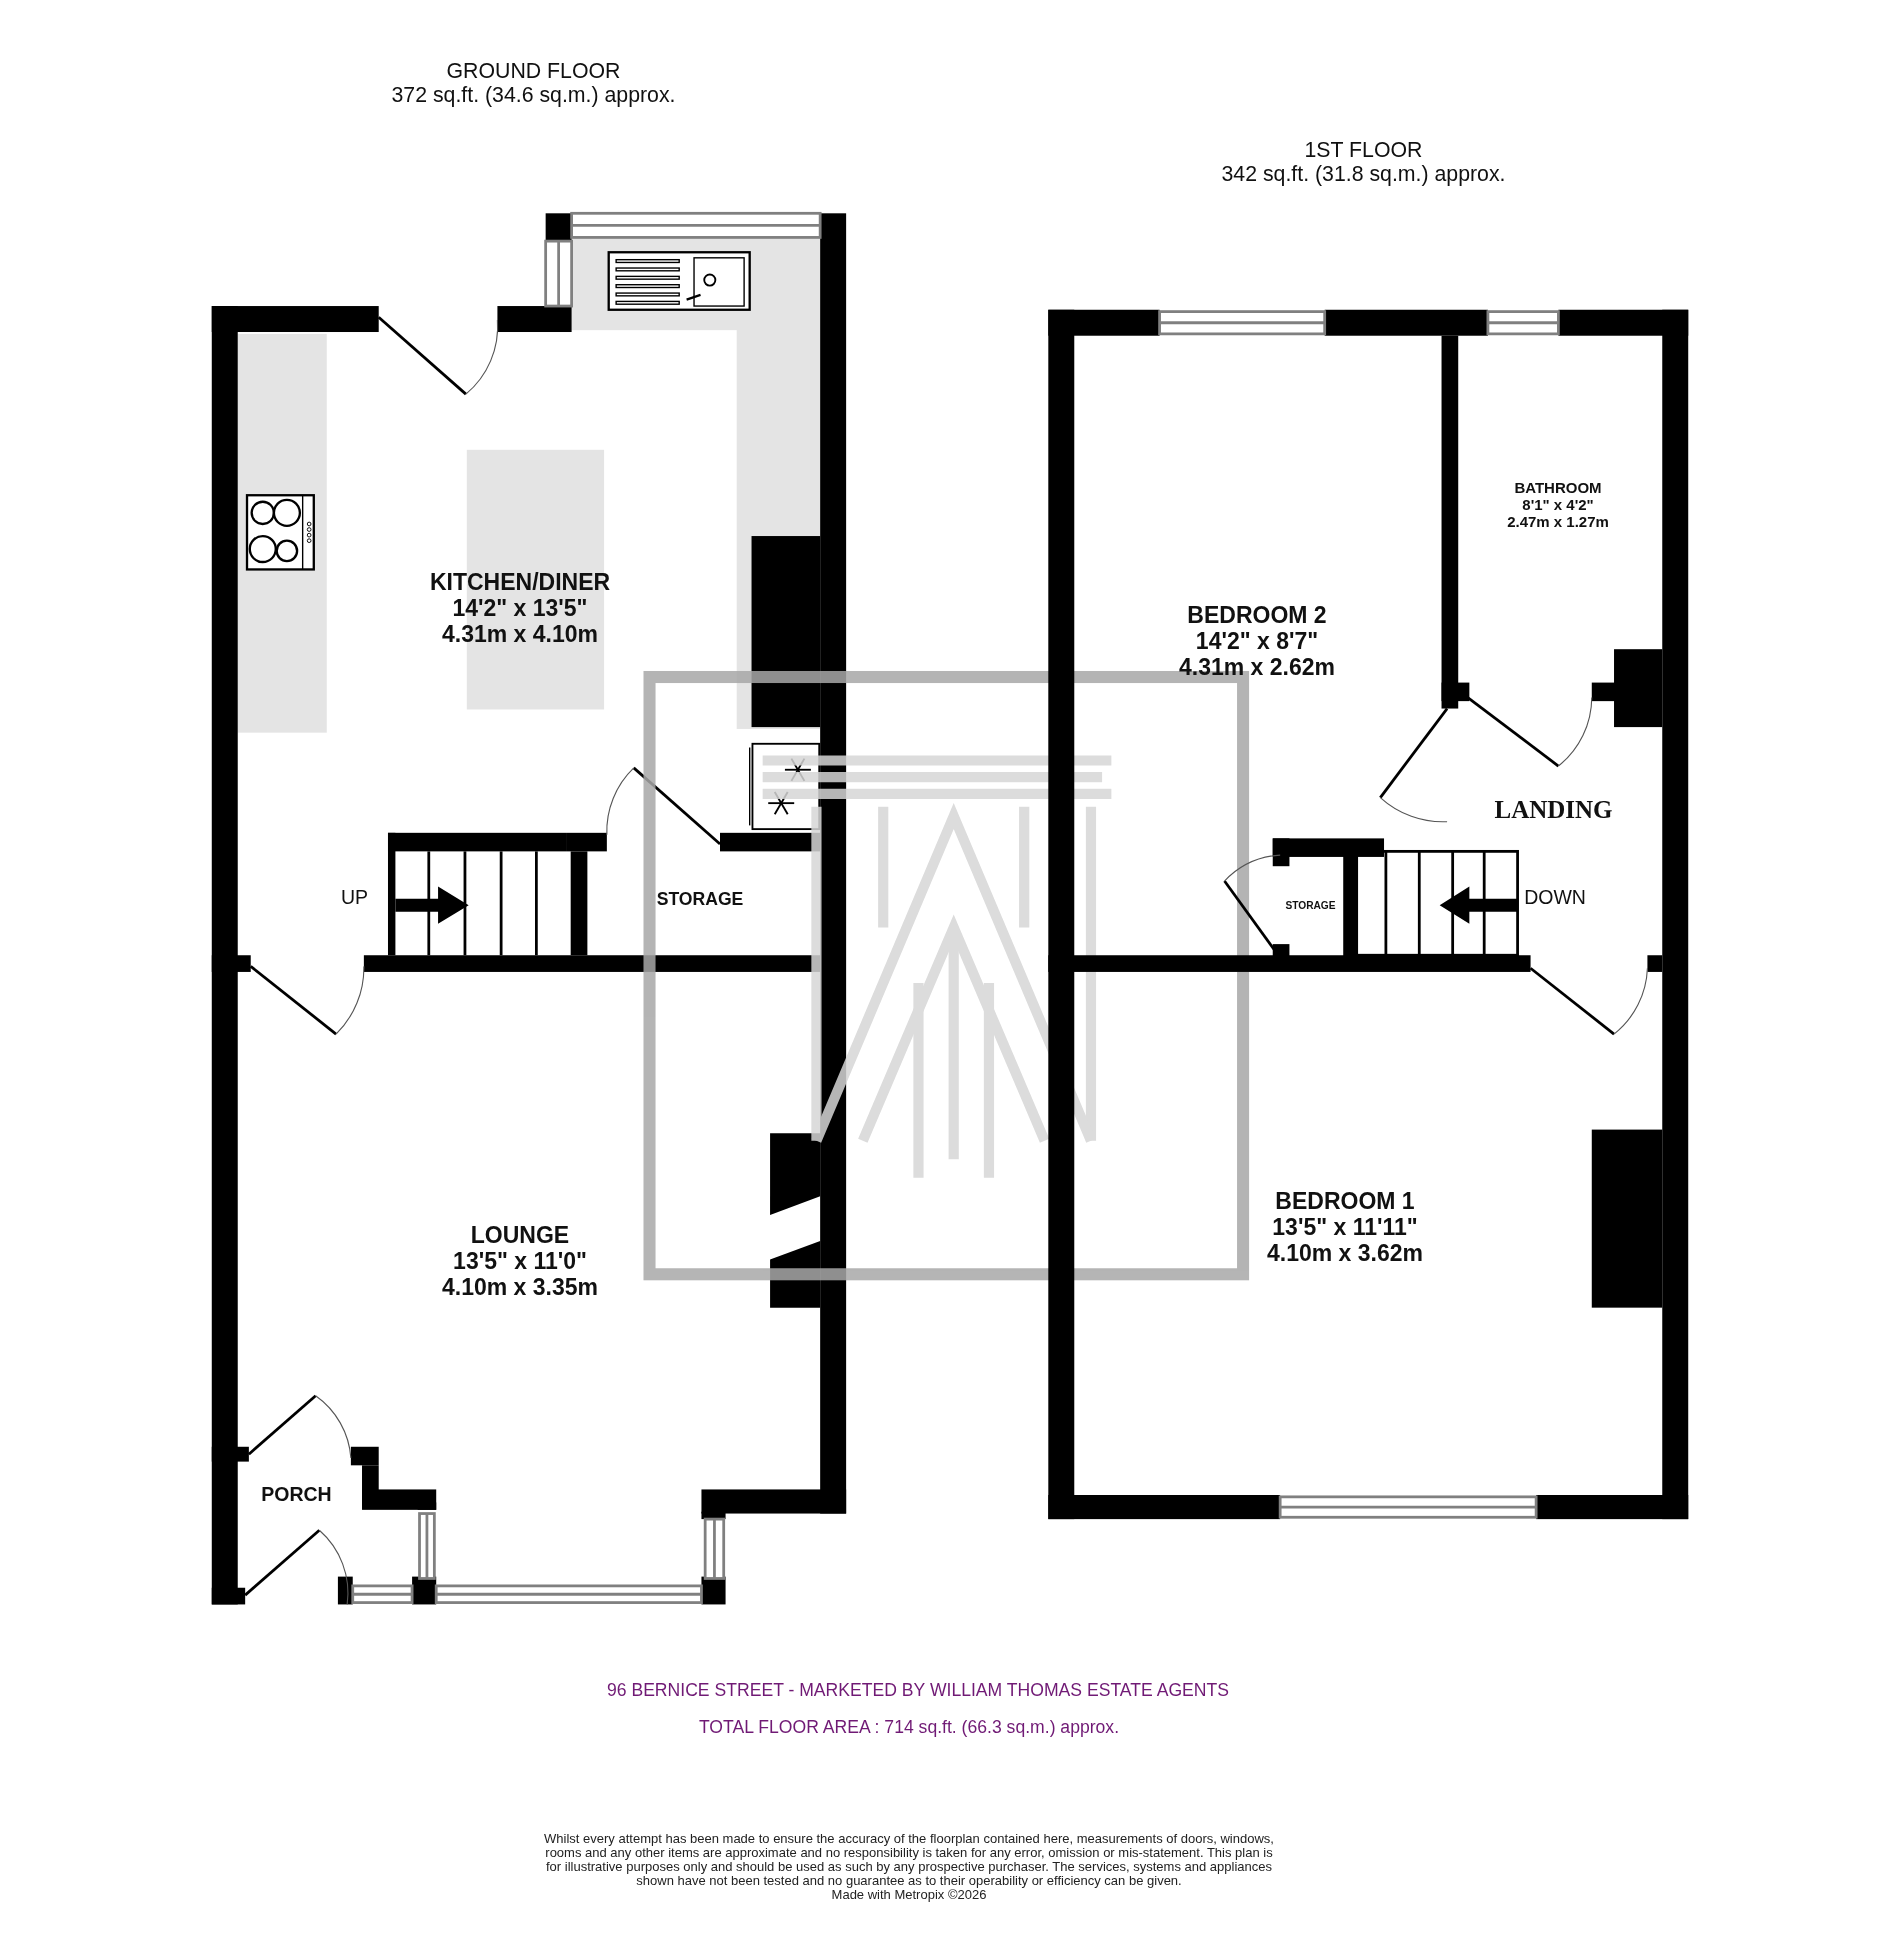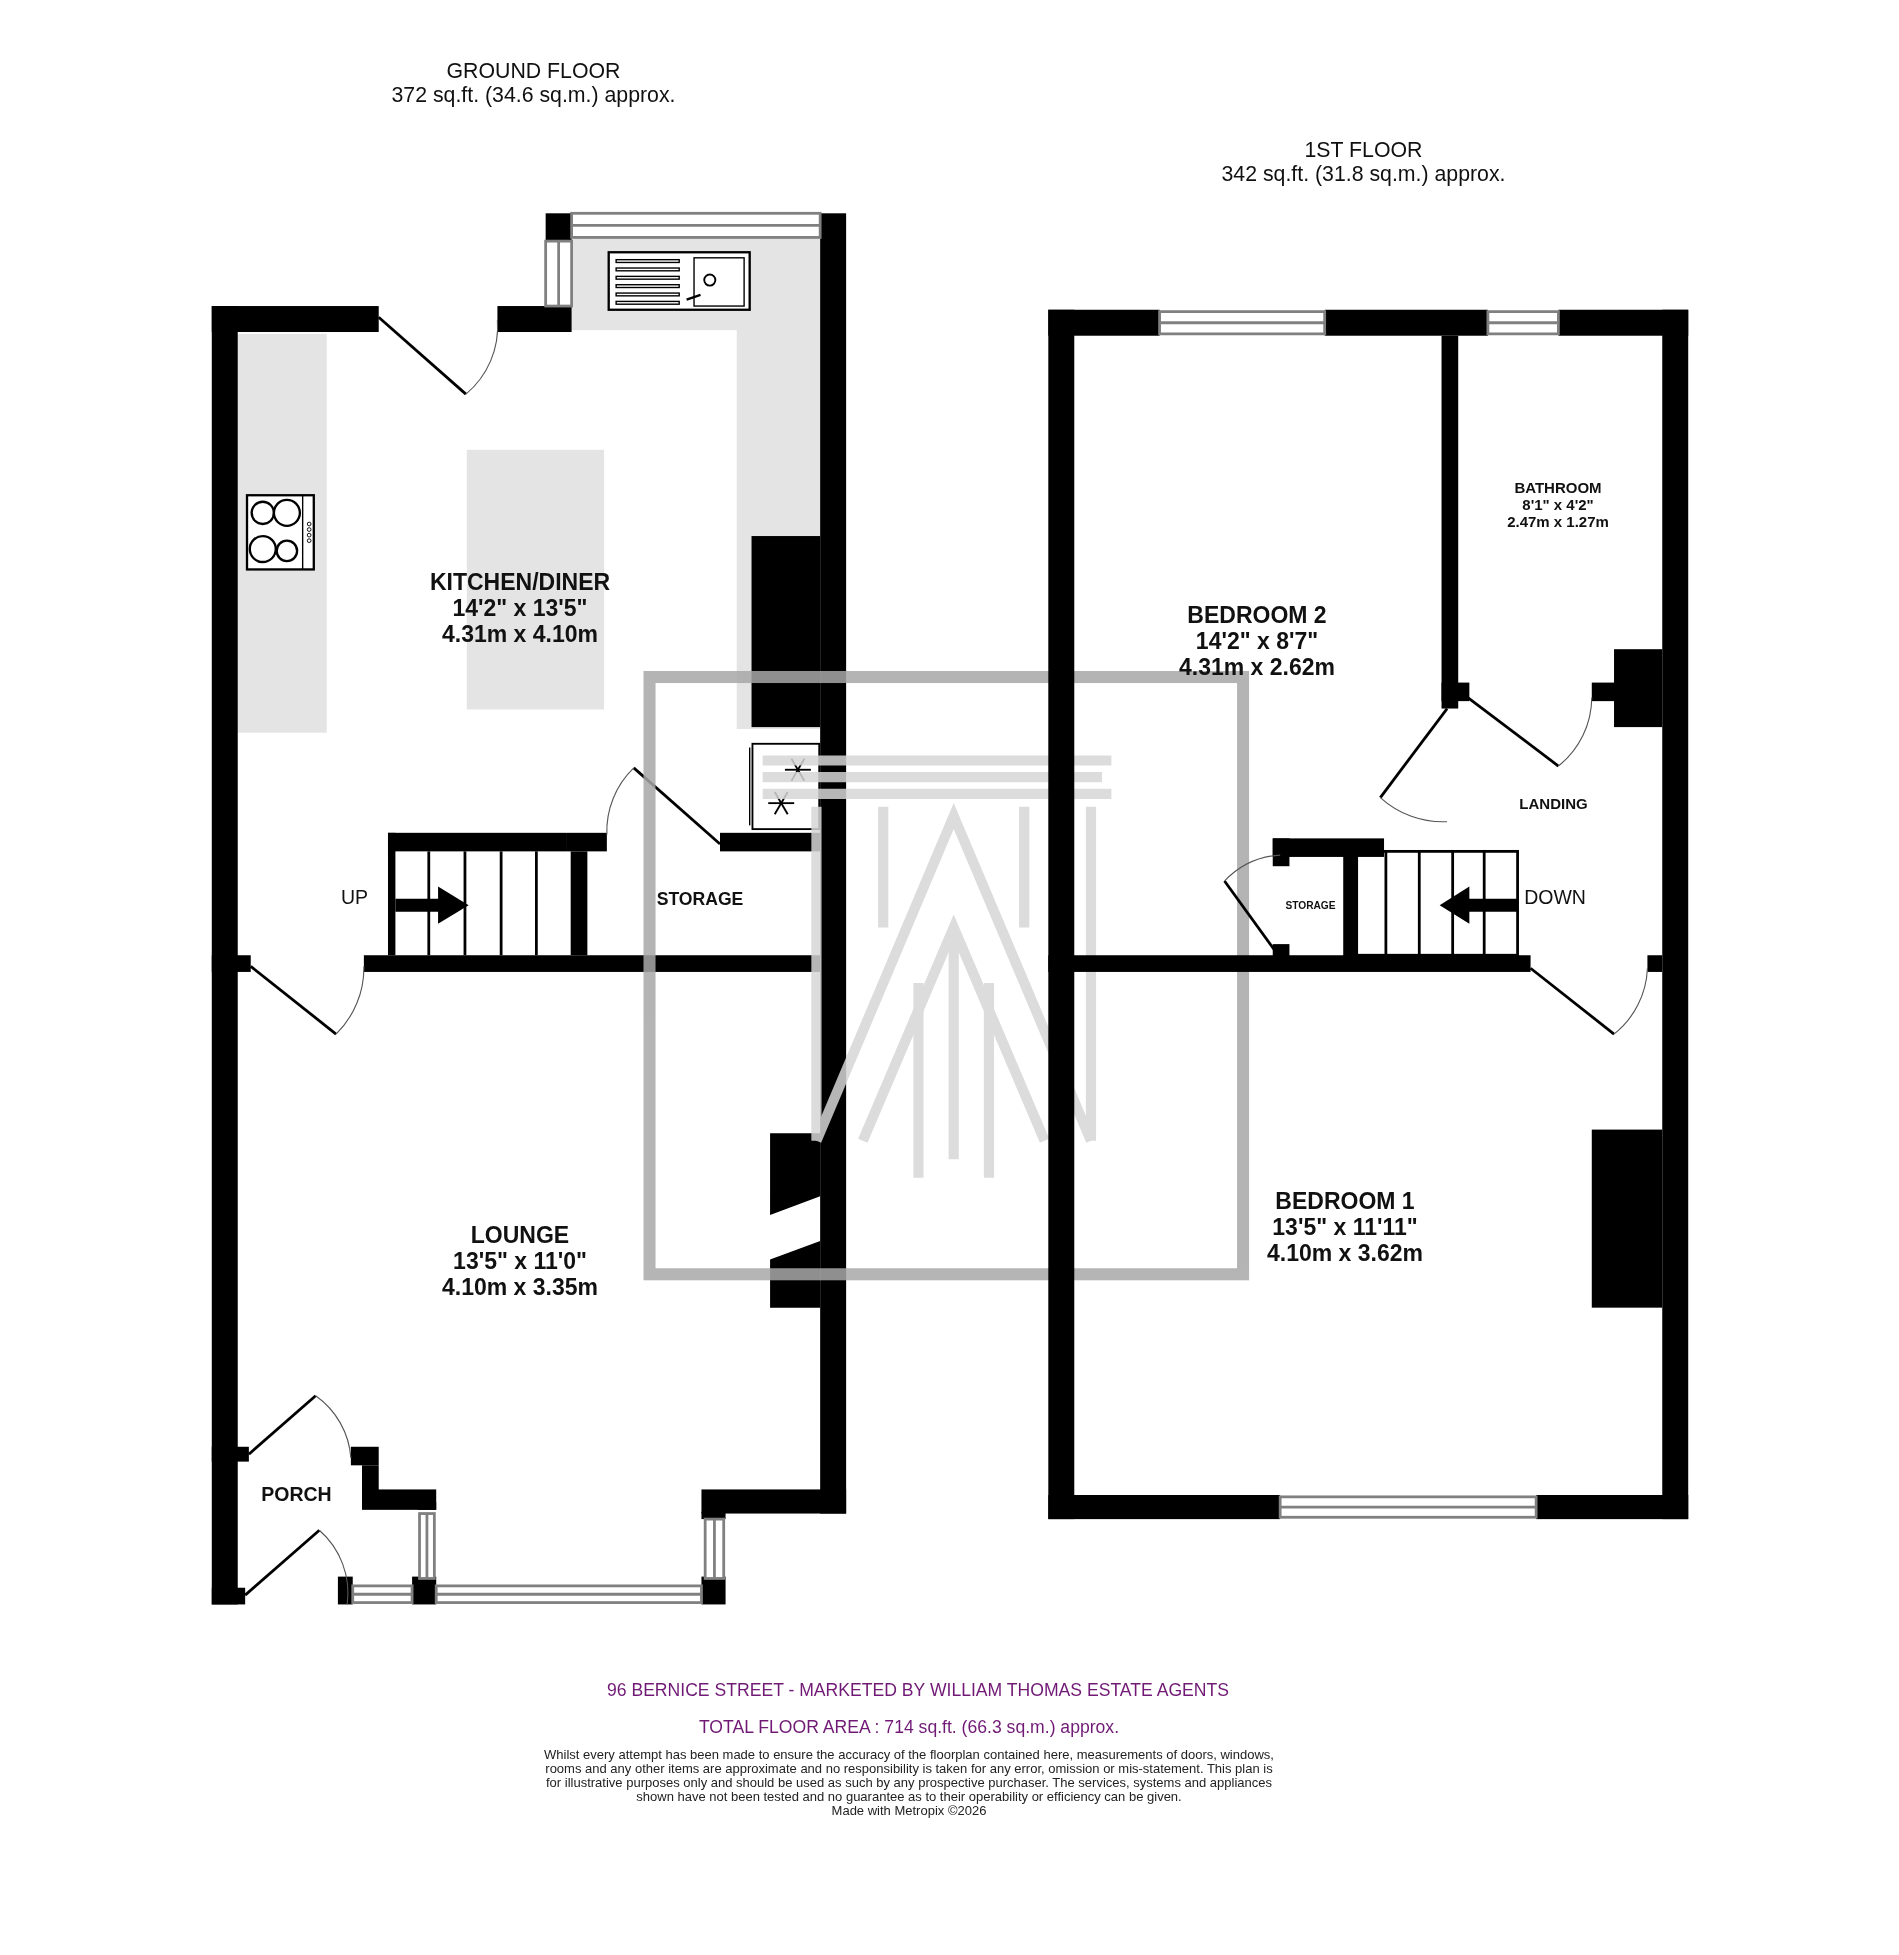--- a/index.html
+++ b/index.html
@@ -254,38 +254,38 @@
 <div class="lbl room" style="left:1127px; top:603px; width:260px;">
   <span>BEDROOM 2</span>
   <span>14'2"  x 8'7"</span>
   <span>4.31m  x 2.62m</span>
 </div>
 <div class="lbl room small" style="left:1484px; top:480px; width:148px;">
   <span>BATHROOM</span>
   <span>8'1"  x 4'2"</span>
   <span>2.47m  x 1.27m</span>
 </div>
-<div class="lbl room mid" style="left:1493px; top:796px; width:121px; font-size:15px;">
+<div class="lbl room mid" style="left:1493px; top:796px; width:121px; font-size:25px;font-family:Liberation Serif, serif;">
   <span>LANDING</span>
 </div>
 <div class="lbl room tiny" style="left:1280px; top:900px; width:61px;">
   <span>STORAGE</span>
 </div>
 <div class="lbl room" style="left:1206px; top:1189px; width:278px;">
   <span>BEDROOM 1</span>
   <span>13'5"  x 11'11"</span>
   <span>4.10m  x 3.62m</span>
 </div>
 <div class="lbl stair" style="left:1518px; top:887px; width:74px;">
   <span>DOWN</span>
 </div>
 
 <div class="lbl footer" style="left:482px; top:1681px; width:872px;">
   <span>96 BERNICE STREET - MARKETED BY WILLIAM THOMAS ESTATE AGENTS</span>
 </div>
 <div class="lbl footer" style="left:575px; top:1718px; width:668px;">
   <span>TOTAL FLOOR AREA : 714 sq.ft. (66.3 sq.m.) approx.</span>
 </div>
-<div class="lbl disclaimer" style="left:538px; top:1748px; white-space:normal;">
+<div class="lbl disclaimer" style="left:538px; top:1832px; white-space:normal;">
   <span>Whilst every attempt has been made to ensure the accuracy of the floorplan contained here, measurements of doors, windows, rooms and any other items are approximate and no responsibility is taken for any error, omission or mis-statement. This plan is for illustrative purposes only and should be used as such by any prospective purchaser. The services, systems and appliances shown have not been tested and no guarantee as to their operability or efficiency can be given.</span>
   <span>Made with Metropix ©2026</span>
 </div>
 
 
 </body></html>

